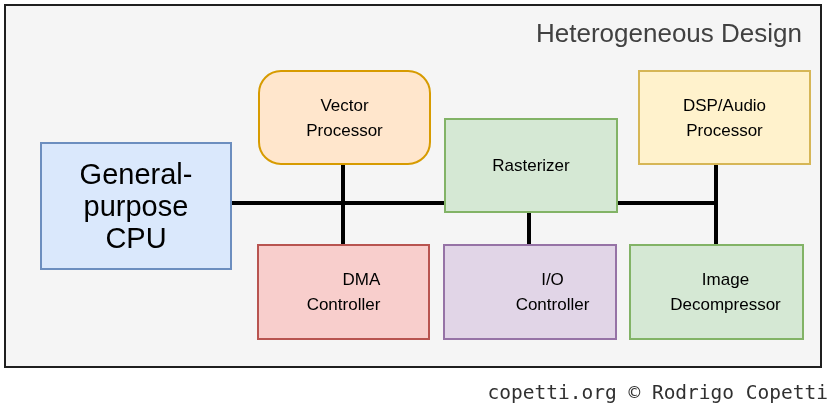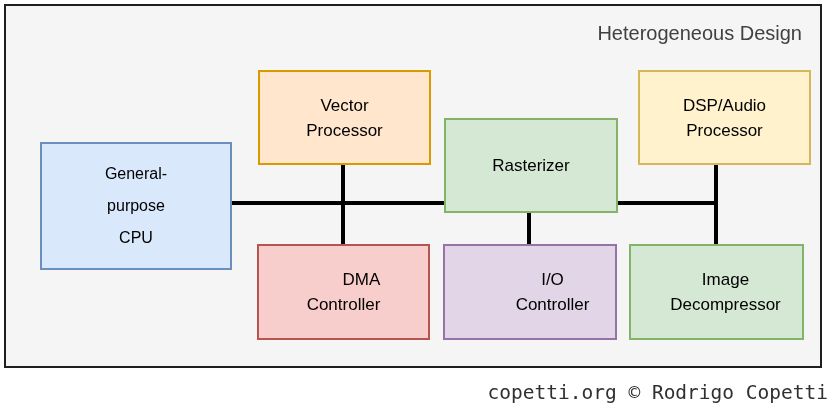--- a/index.html
+++ b/index.html
@@ -15,21 +15,21 @@
     position: absolute;
     left: 4px; top: 4px;
     width: 818px; height: 364px;
     box-sizing: border-box;
     border: 2.5px solid var(--frame-border, #1f1f1f);
     background: var(--canvas-bg, #f5f5f5);
   }
   .diagram-title {
     position: absolute;
     right: 18px; top: 15px;
-    font-size: 20px;
+    font-size: 26px;
     line-height: 24px;
     color: var(--title-text, #414141);
   }
   .edge {
     position: absolute;
     background: var(--connector, #000000);
   }
   .edge.bus        { left: 225px; top: 195px; width: 486px; height: 4px; }
   .edge.v-vector   { left: 335px; top: 157px; width: 4px;  height: 81px; }
   .edge.v-raster   { left: 521px; top: 158px; width: 4px;  height: 80px; }
@@ -40,22 +40,22 @@
     border: 2px solid;
     display: flex;
     align-items: center;
     justify-content: center;
     text-align: center;
     color: var(--node-text, #000000);
     font-size: 17px;
     line-height: 25px;
   }
   .node .label { white-space: pre-line; display: block; }
-  .node.cpu        { left: 34px;  top: 136px; width: 192px; height: 128px; font-size: 16px; line-height: 32px; }
-  .node.vector     { left: 252px; top: 64px;  width: 173px; height: 95px; }
+  .node.cpu        { left: 34px;  top: 136px; width: 192px; height: 128px; font-size: 29px; line-height: 32px; }
+  .node.vector     { left: 252px; top: 64px;  width: 173px; height: 95px; border-radius: 23px; }
   .node.rasterizer { left: 438px; top: 64px;  width: 174px; height: 95px; }
   .node.dsp        { left: 624px; top: 64px;  width: 173px; height: 95px; margin-left: 8px; }
   .node.dma        { left: 251px; top: 238px; width: 173px; height: 96px; }
   .node.io         { left: 437px; top: 238px; width: 174px; height: 96px; }
   .node.image      { left: 623px; top: 238px; width: 175px; height: 96px; padding-left: 18px; }
   .footer-credit {
     position: absolute;
     right: 5px; top: 381px;
     font-family: "DejaVu Sans Mono", monospace;
     font-size: 19.5px;

